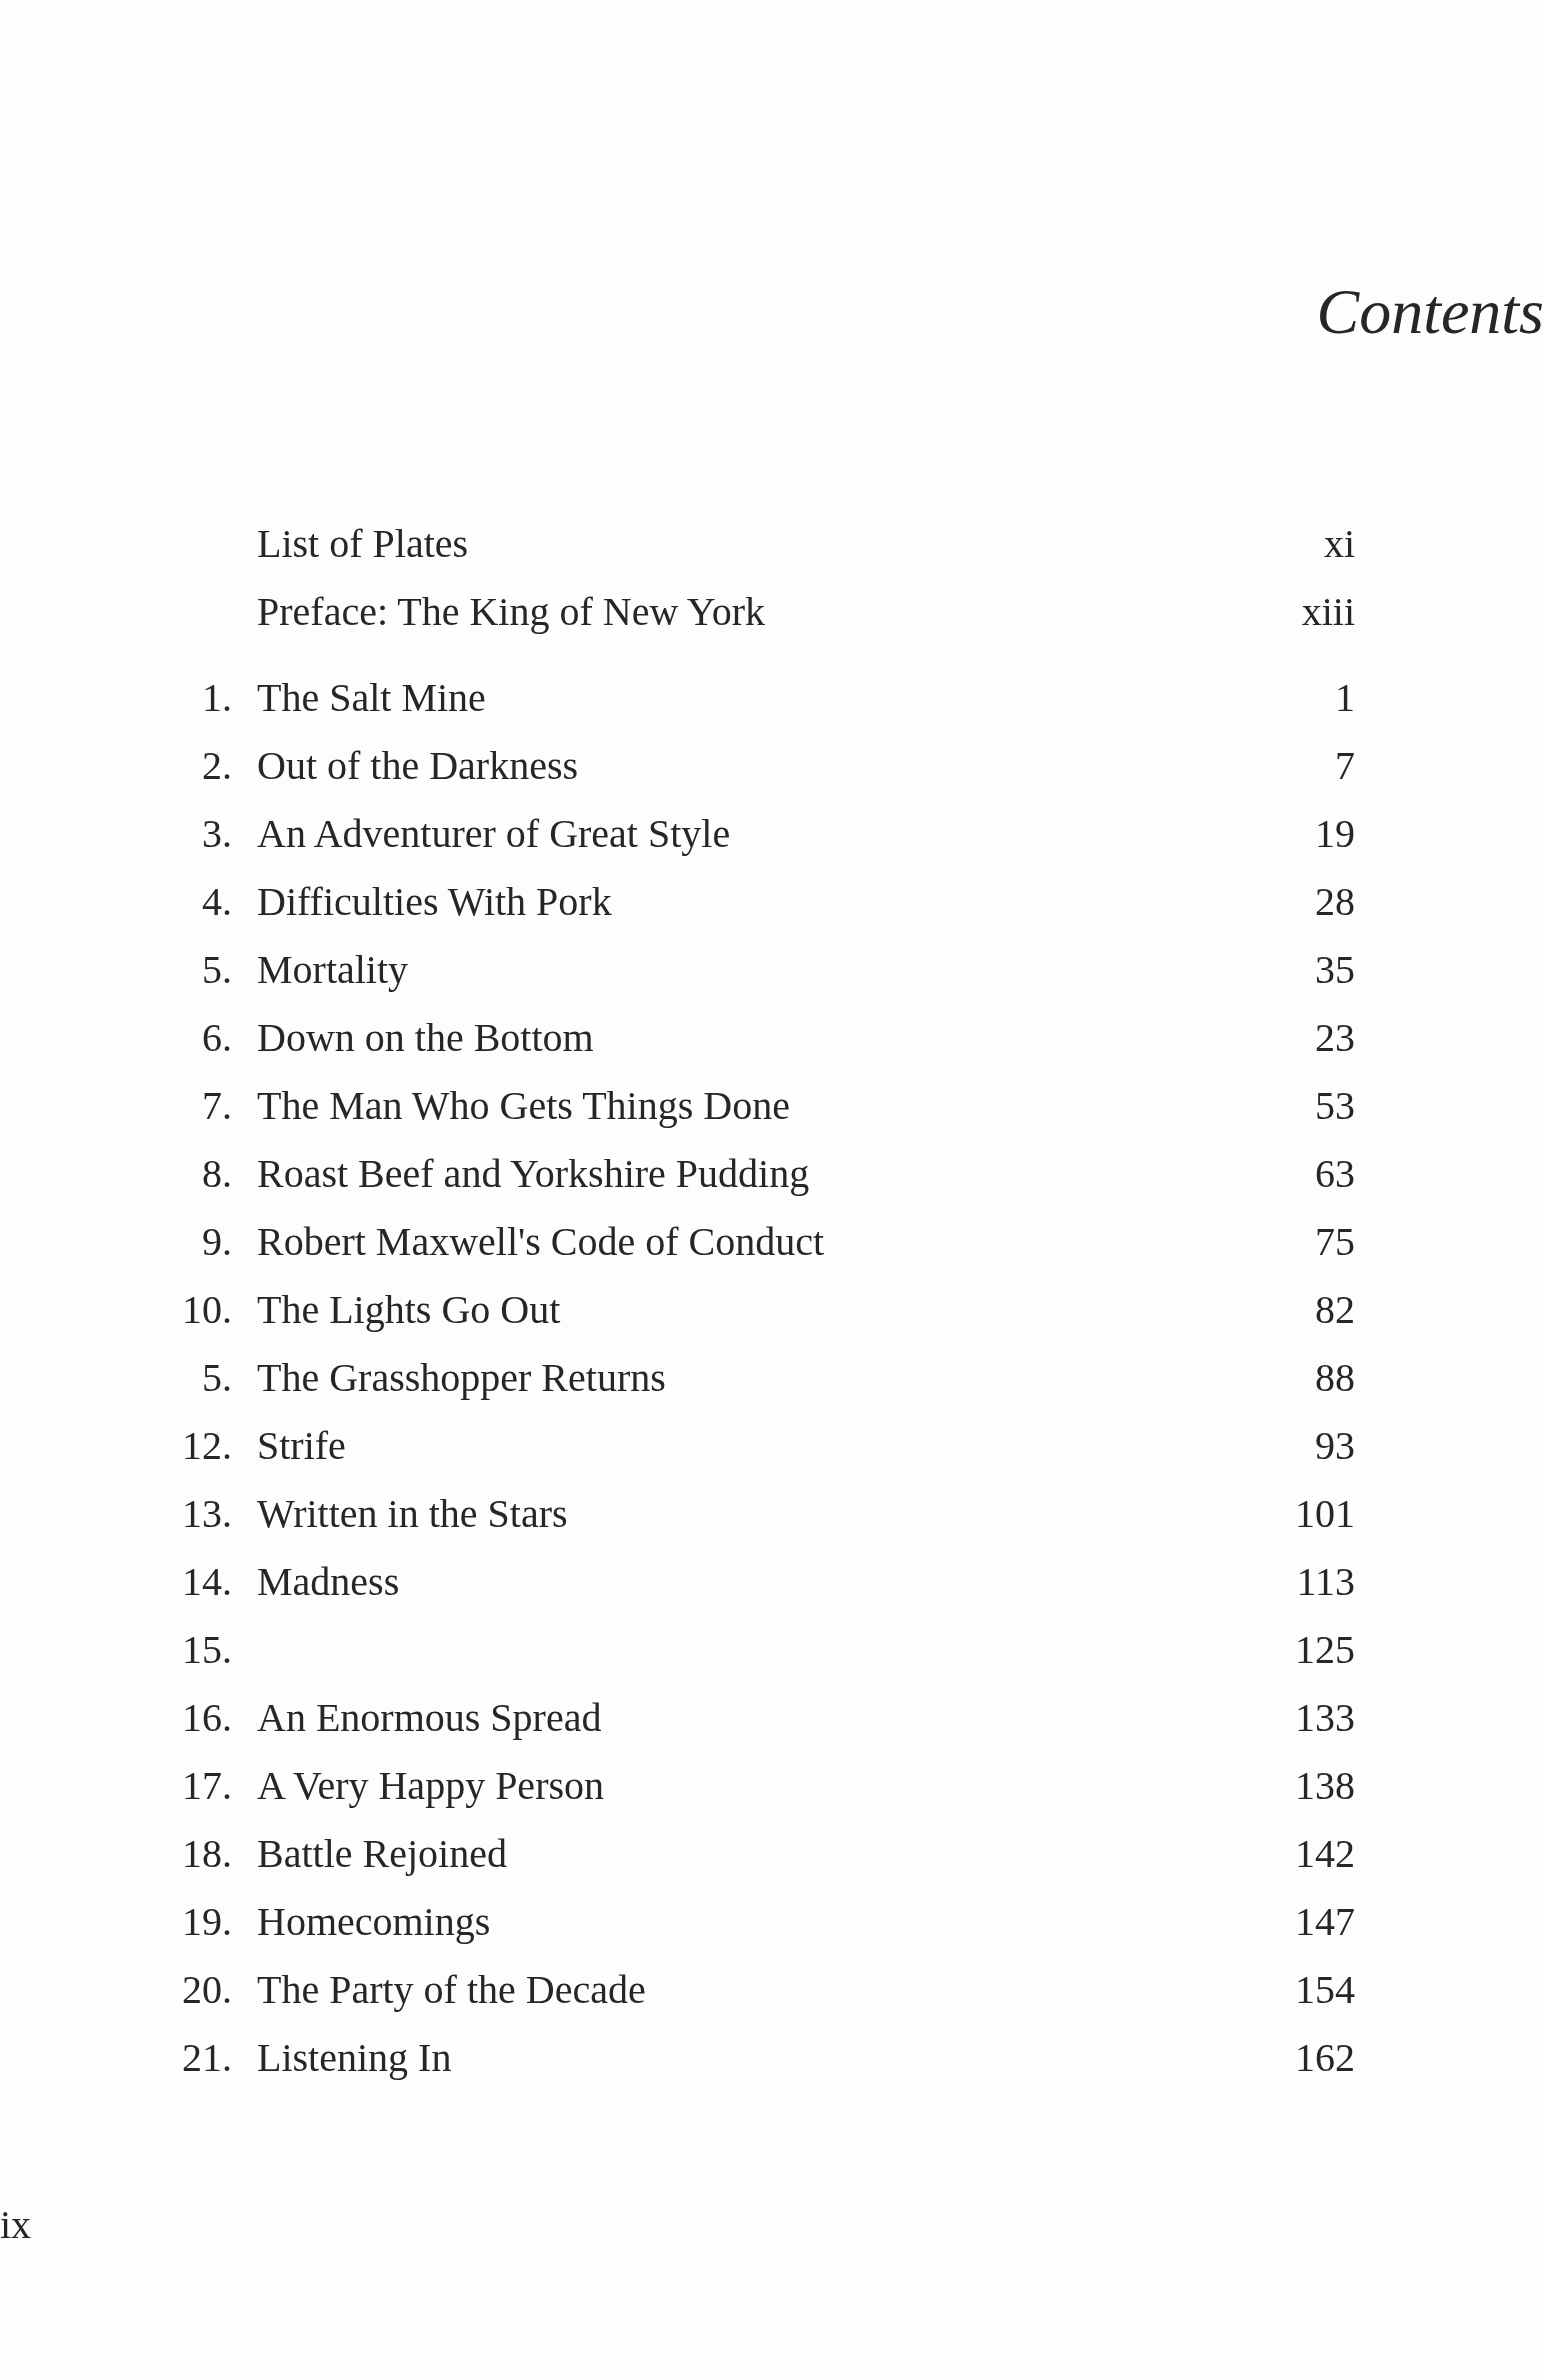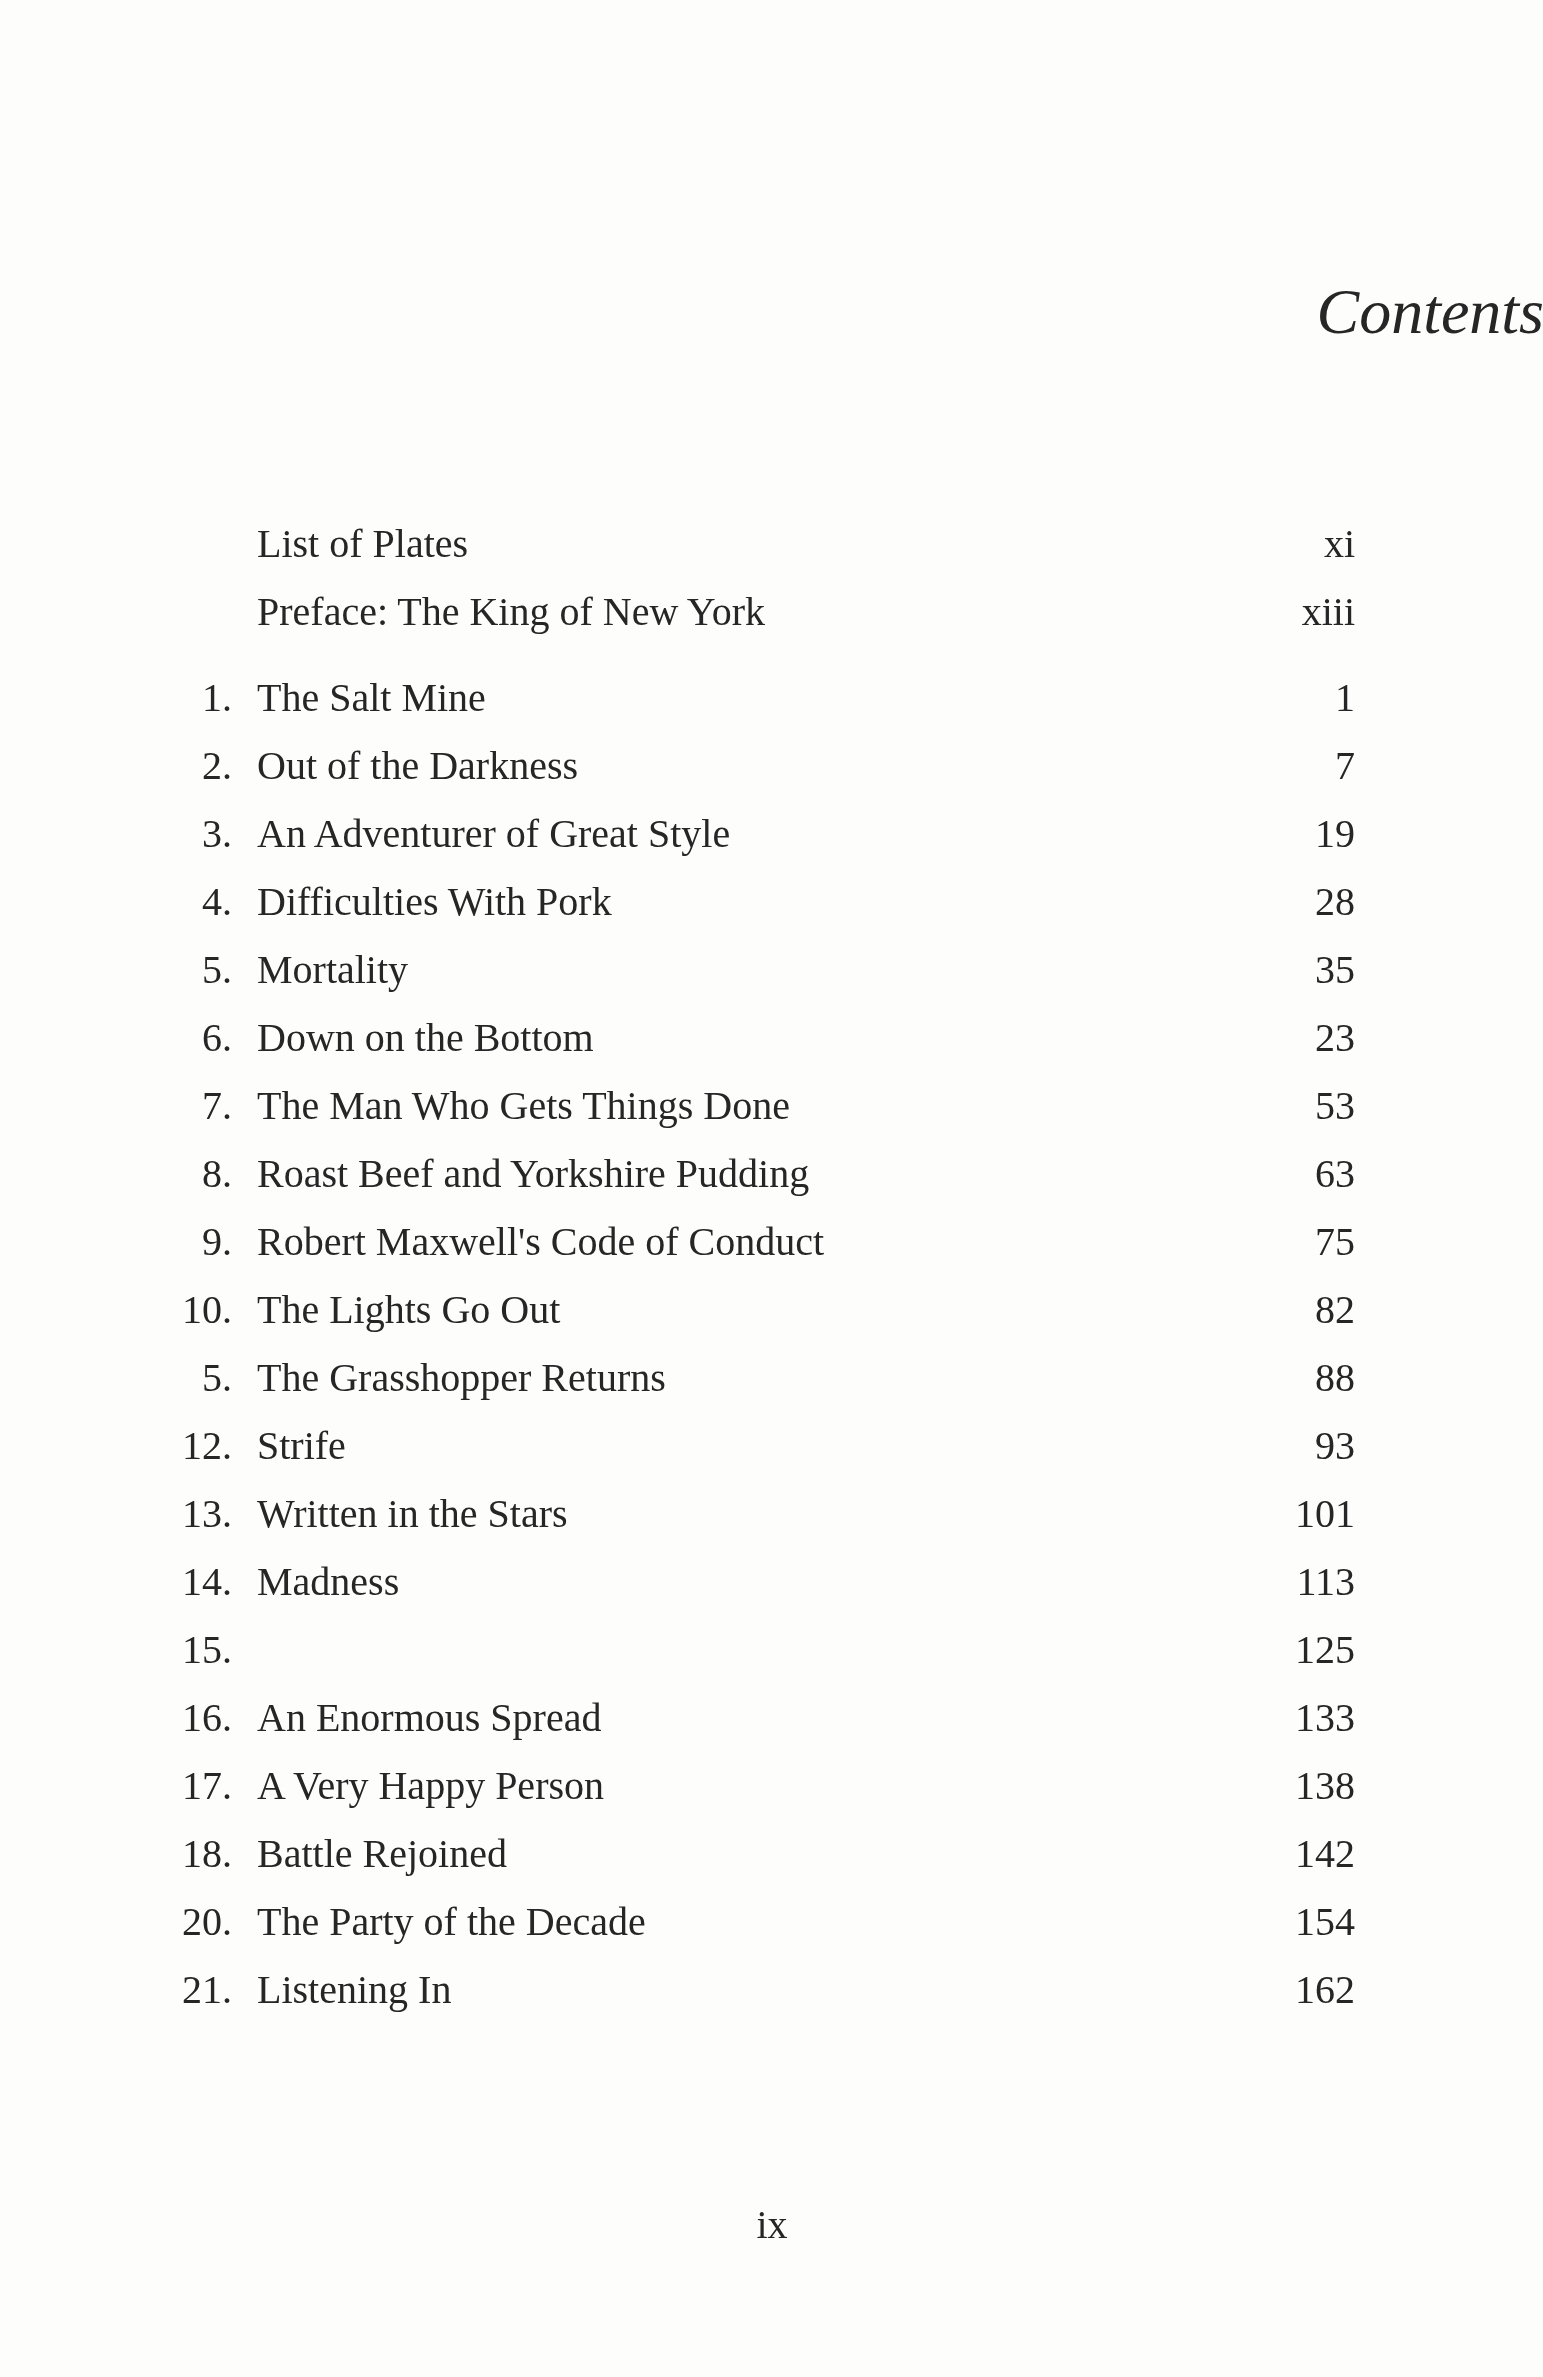--- a/index.html
+++ b/index.html
@@ -23,21 +23,21 @@
   .row .label {
     position:absolute; left:257px; white-space:nowrap;
   }
   .row .page {
     position:absolute; right:189px; text-align:left;
   }
   .row.front .label { }
   .gap { height:18px; }
   .folio {
     position:absolute; left:0; width:1544px; top:2191px;
-    text-align:center; font-size:40px; line-height:68px;
+    text-align:left; font-size:40px; line-height:68px;
   }
 </style>
 </head>
 <body>
 
 <div class="title">Contents</div>
 
 <div class="toc">
   <div class="row front">
     <span class="label">List of Plates</span>
@@ -132,20 +132,25 @@
         <span class="num">17.</span>
         <span class="label">A Very Happy Person</span>
         <span class="page">138</span>
       </div>
       <div class="row">
         <span class="num">18.</span>
         <span class="label">Battle Rejoined</span>
         <span class="page">142</span>
       </div>
       <div class="row">
+        <span class="num">19.</span>
+        <span class="label">Homecomings</span>
+        <span class="page">147</span>
+      </div>
+      <div class="row">
         <span class="num">20.</span>
         <span class="label">The Party of the Decade</span>
         <span class="page">154</span>
       </div>
       <div class="row">
         <span class="num">21.</span>
         <span class="label">Listening In</span>
         <span class="page">162</span>
       </div>
     </div>

